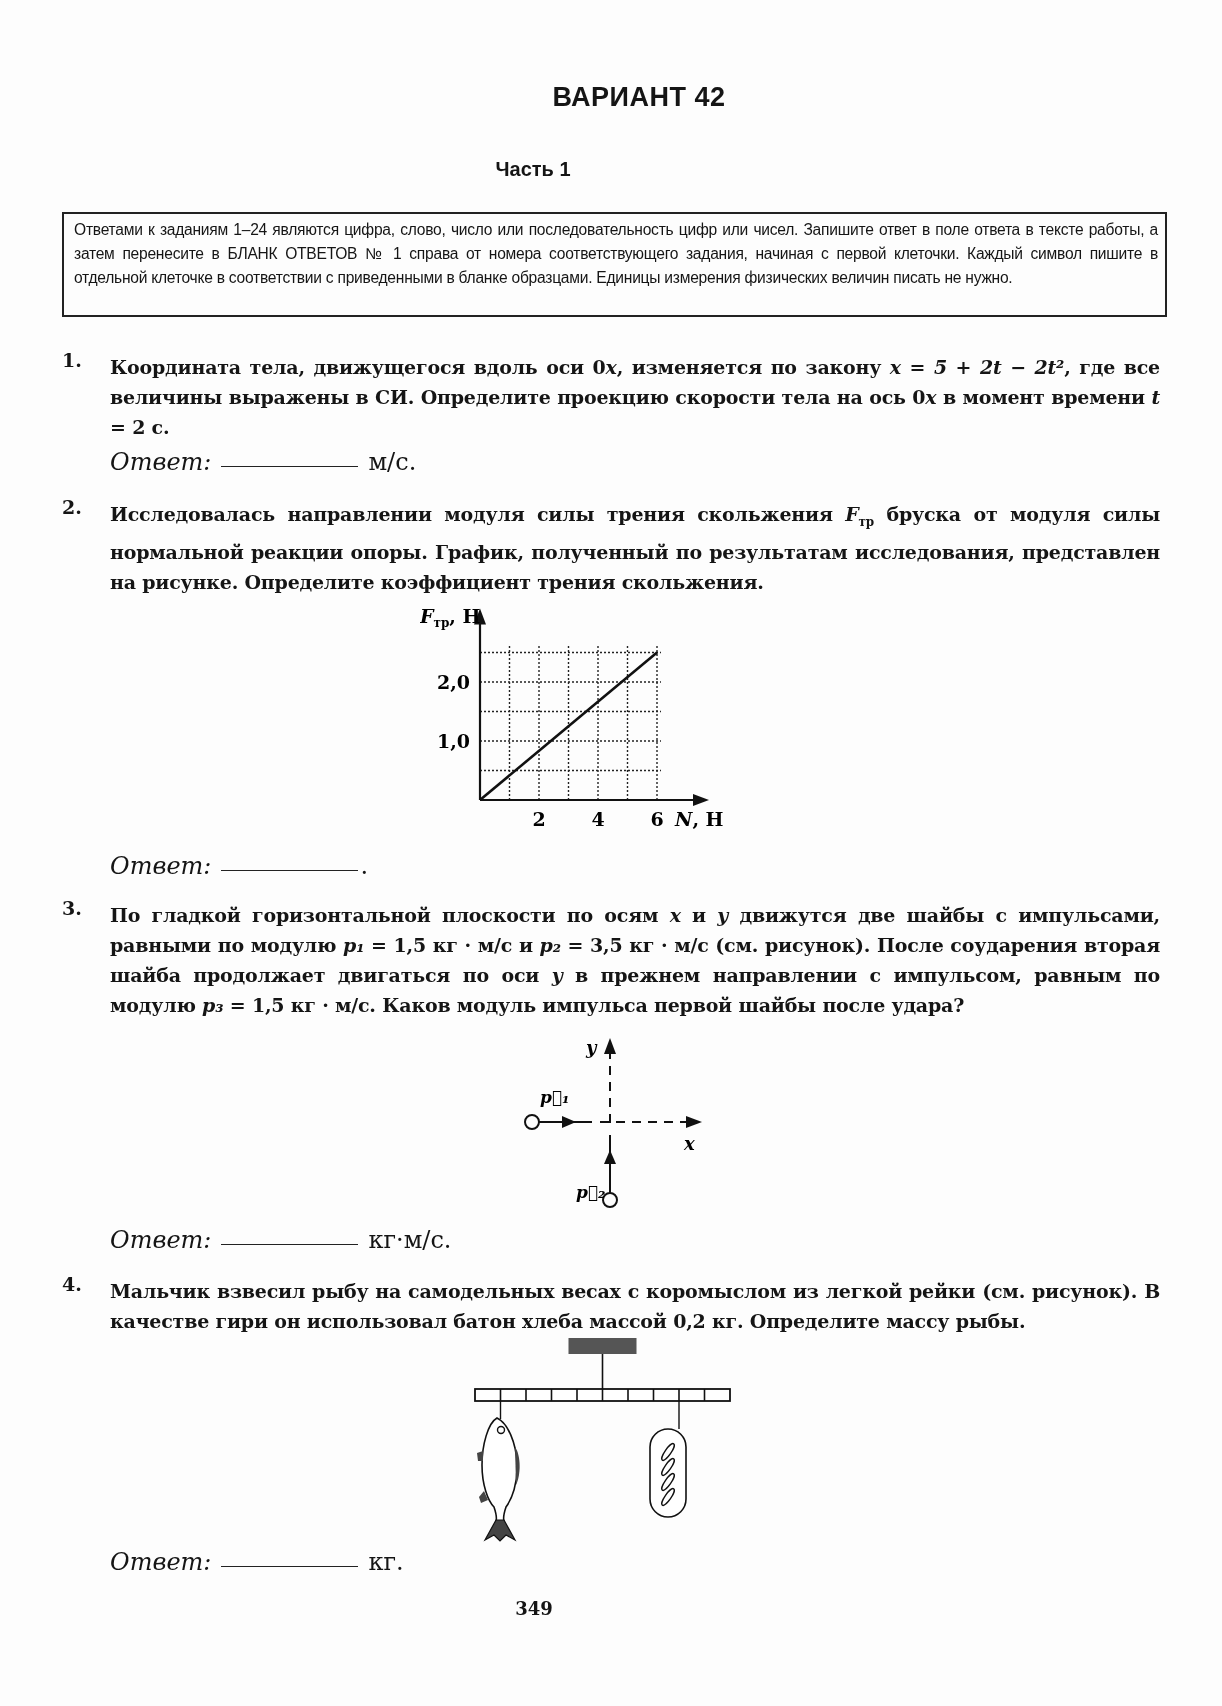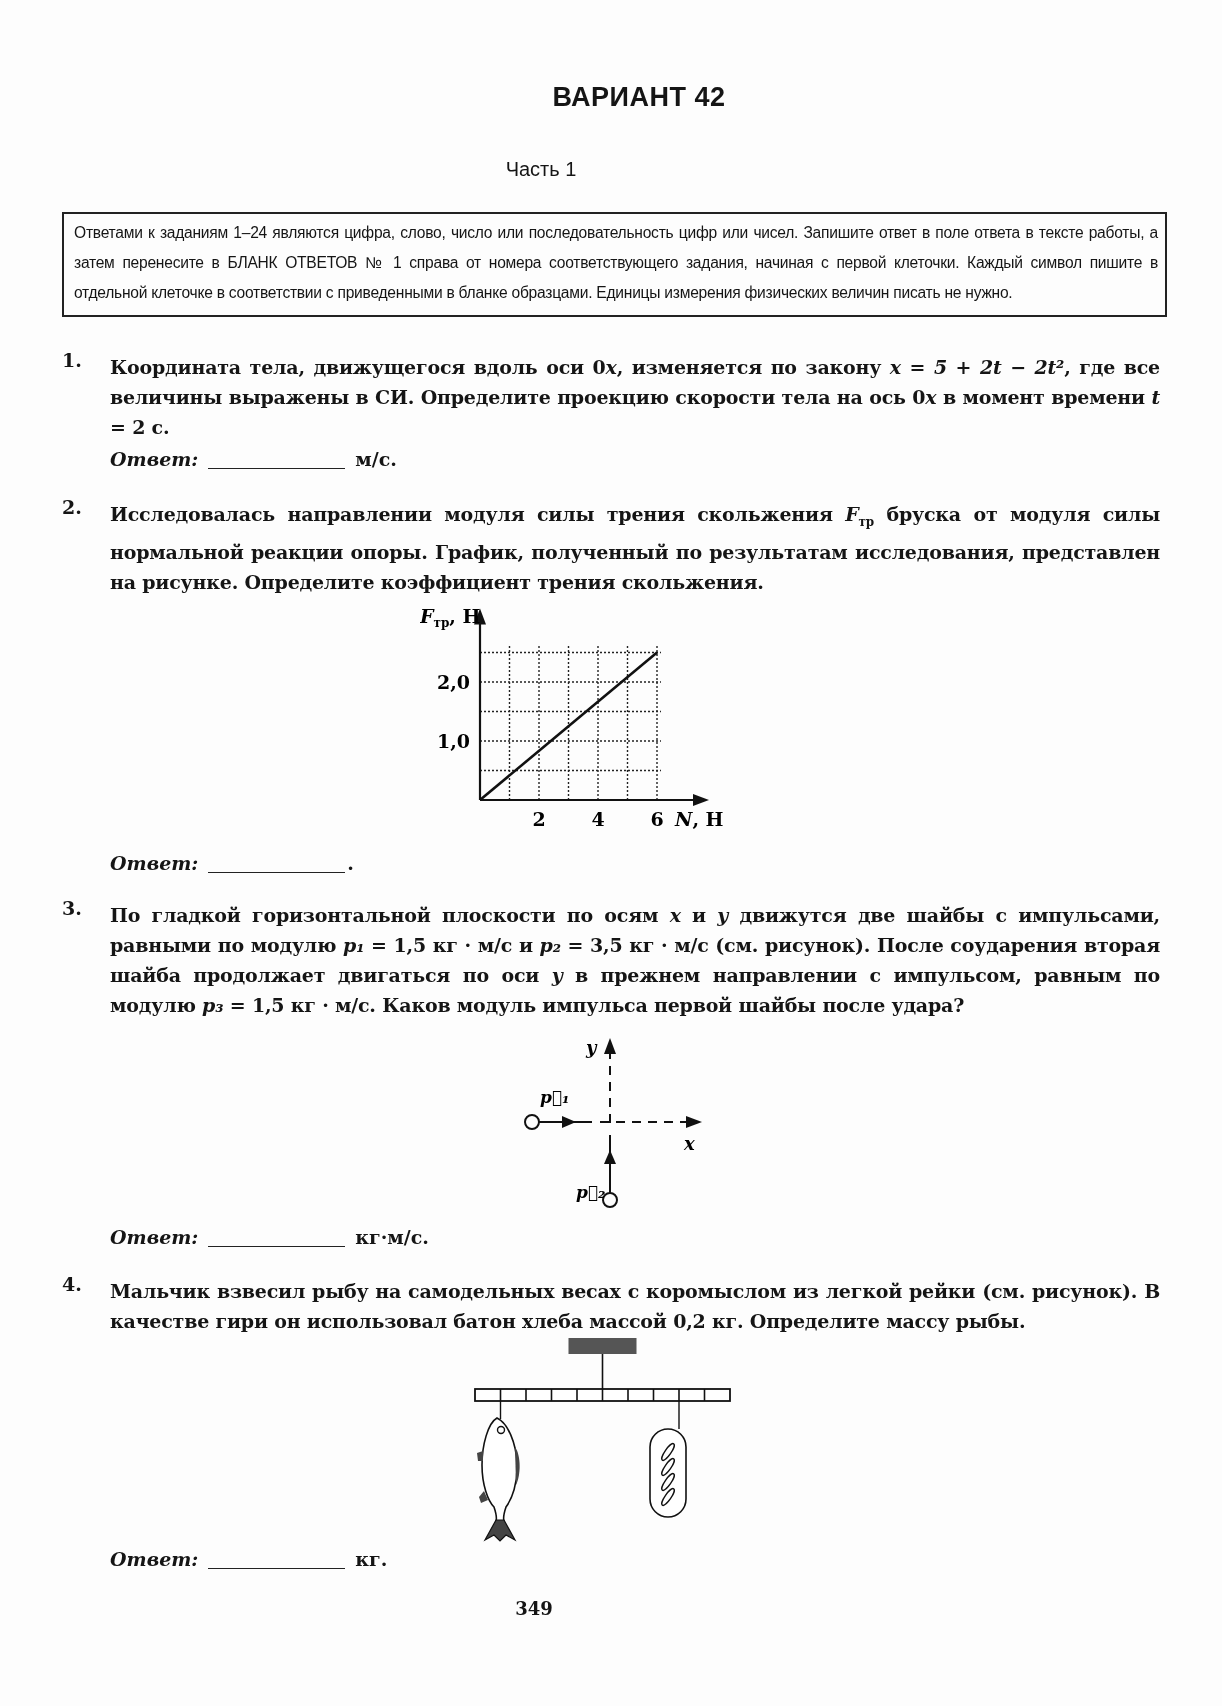--- a/index.html
+++ b/index.html
@@ -2,29 +2,29 @@
 <html><head>
 <meta charset="utf-8">
 <style>
   html, body { margin:0; padding:0; background:#fdfdfd; }
   body { width:1222px; height:1706px; position:relative; overflow:hidden; color:#151515;
          font-family:"DejaVu Serif","Liberation Serif",serif; }
   .abs { position:absolute; }
   .title { left:0; width:1222px; top:82px; text-align:center; font-family:"Liberation Sans",sans-serif;
            font-weight:bold; font-size:27px; letter-spacing:0.5px;padding-left:28px; }
   .subtitle { left:0; width:1066px; top:158px; text-align:center; font-family:"Liberation Sans",sans-serif;
-              font-weight:normal; font-size:20px;padding-left:8px; }
+              font-weight:bold; font-size:20px; }
   .instr { left:62px; top:212px; width:1084px; height:93px; border:2px solid #222; padding:4px 7px 4px 10px;
-           font-family:"Liberation Sans",sans-serif; font-size:15.6px; line-height:30px; text-align:justify;
+           font-family:"Liberation Sans",sans-serif; font-size:15.6px; line-height:24px; text-align:justify;
            letter-spacing:-0.25px; }
   .task { left:62px; width:1098px; font-size:19px; line-height:30px; }
   .task .num { position:absolute; left:0; top:0; font-weight:bold; }
   .task .txt { margin-left:48px; text-align:justify; font-weight:bold; letter-spacing:-0.2px;margin-top:7px; }
   .task .txt i { font-weight:bold; }
-  .answer { left:110px; font-size:19px; font-weight:bold; display:flex; align-items:center; }
+  .answer { left:110px; font-size:24px; font-weight:normal; display:flex; align-items:flex-start; }
   .answer .lbl { font-style:italic; }
   .answer .blank { display:inline-block; width:137px; border-bottom:1.6px solid #222; margin:0 10px 0 10px; height:18px; }
   .answer .unit { }
   .pagenum { left:0; width:1068px; top:1598px; text-align:center; font-size:18px; font-weight:bold; }
   svg text { font-family:"DejaVu Serif","Liberation Serif",serif; font-weight:bold; }
 </style>
 </head>
 <body>
 
 <div class="abs title">ВАРИАНТ 42</div>

